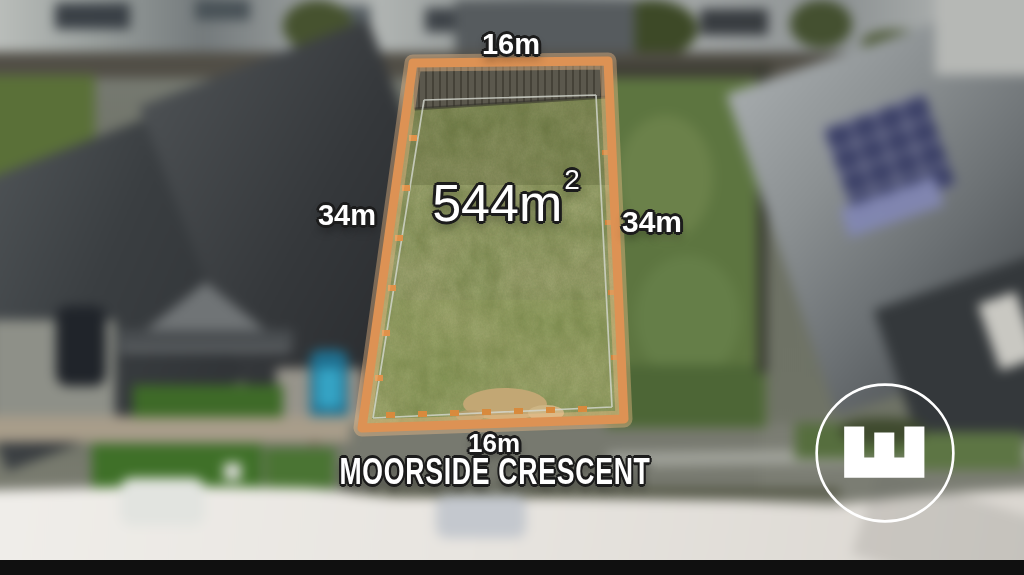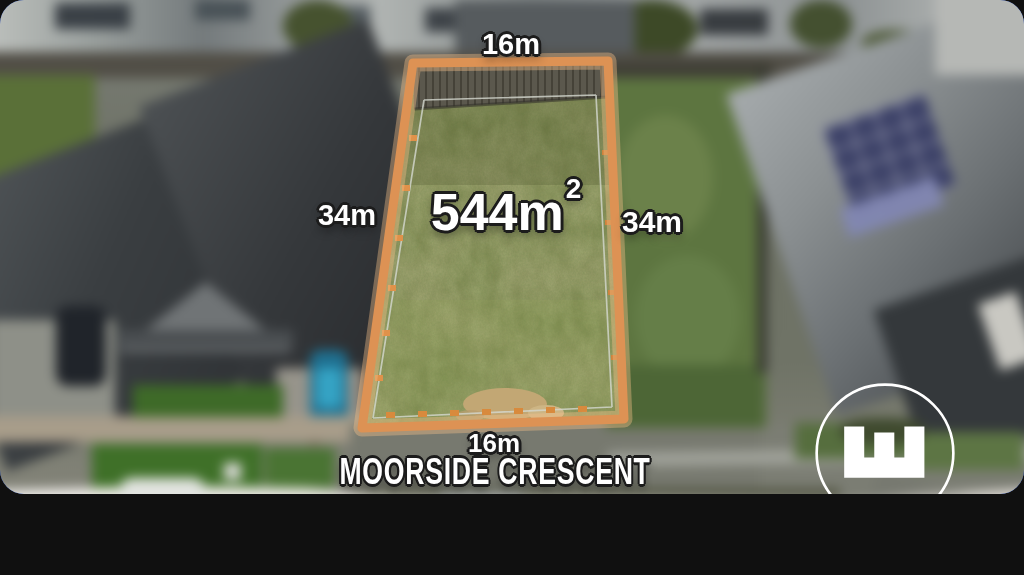--- a/index.html
+++ b/index.html
@@ -1,34 +1,34 @@
 <!DOCTYPE html>
 <html><head>
 <meta charset="utf-8">
 <style>
   html,body{margin:0;padding:0;background:#101010;}
-  .stage{position:relative;width:1024px;height:494px;overflow:hidden;background:#1d4ed8;
-         font-family:"Liberation Sans",sans-serif;border-radius:24px;}
+  .stage{position:relative;width:1024px;height:560px;overflow:hidden;background:#1d4ed8;
+         font-family:"Liberation Sans",sans-serif;}
   .bg{position:absolute;inset:0;filter:blur(6px);}
   .bg > div{position:absolute;}
   .parcel-svg{position:absolute;left:0;top:0;z-index:3;}
   .label{position:absolute;z-index:5;color:#ffffff;font-weight:bold;white-space:nowrap;
          transform:translate(-50%,-50%);
          text-shadow:-3px 0 0 #1c1c1c,3px 0 0 #1c1c1c,0 -3px 0 #1c1c1c,0 3px 0 #1c1c1c,
                      -2px -2px 0 #1c1c1c,2px -2px 0 #1c1c1c,-2px 2px 0 #1c1c1c,2px 2px 0 #1c1c1c,
                      0 6px 10px rgba(0,0,0,.45);}
   .dim{font-size:29px;}
   .top-w{left:511px;top:44px;}
   .left-d{left:347px;top:215px;}
   .right-d{left:652px;top:222px;font-size:30px;}
   .bottom-w{left:494px;top:443px;font-size:26px;}
   .street{left:495px;top:472px;font-size:37px;letter-spacing:1px;
           transform:translate(-50%,-50%) scaleX(.72);}
-  .area-block{position:absolute;z-index:5;left:506px;top:186px;transform:translateX(-50%);
-              text-align:center;color:#fff;font-weight:bold;white-space:nowrap;
+  .area-block{position:absolute;z-index:5;left:506px;top:177px;transform:translateX(-50%);
+              text-align:center;color:#fff;font-weight:normal;white-space:nowrap;
               text-shadow:-3px 0 0 #1c1c1c,3px 0 0 #1c1c1c,0 -3px 0 #1c1c1c,0 3px 0 #1c1c1c,
                           -2px -2px 0 #1c1c1c,2px -2px 0 #1c1c1c,-2px 2px 0 #1c1c1c,2px 2px 0 #1c1c1c,
                           0 6px 10px rgba(0,0,0,.45);}
   .area-line{font-size:52px;line-height:52px;}
   .area-line sup{font-size:28px;line-height:0;position:relative;top:-14px;margin-left:2px;}
   .approx{font-size:29px;line-height:32px;}
   .logo{position:absolute;z-index:6;left:814px;top:382px;width:142px;height:142px;}
   .logo svg{width:100%;height:100%;display:block;}
 </style>
 </head>

